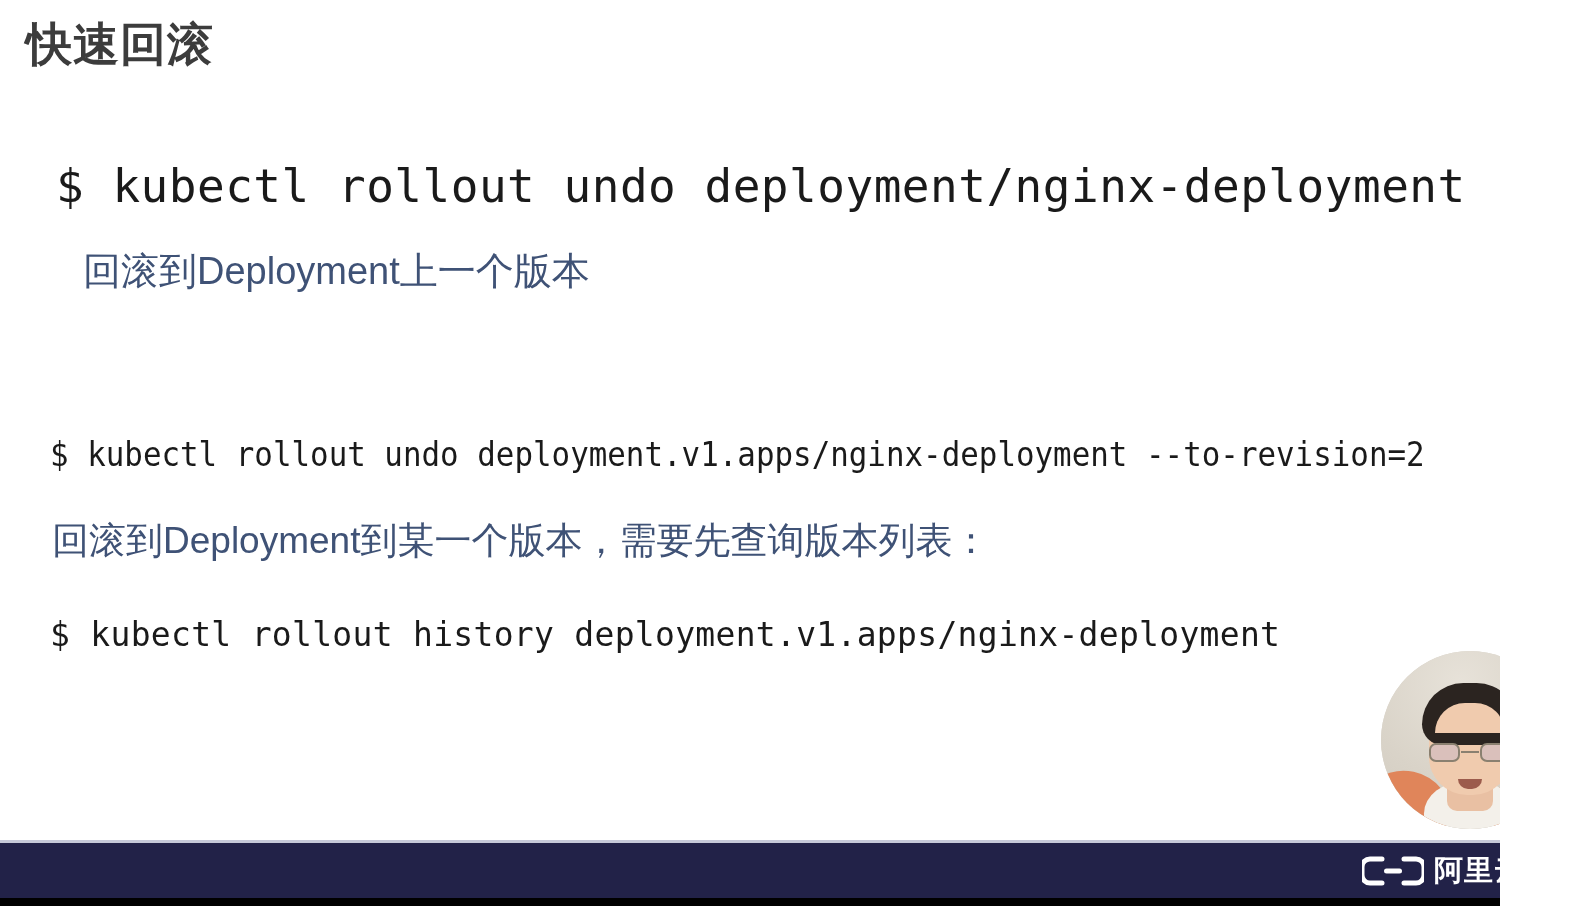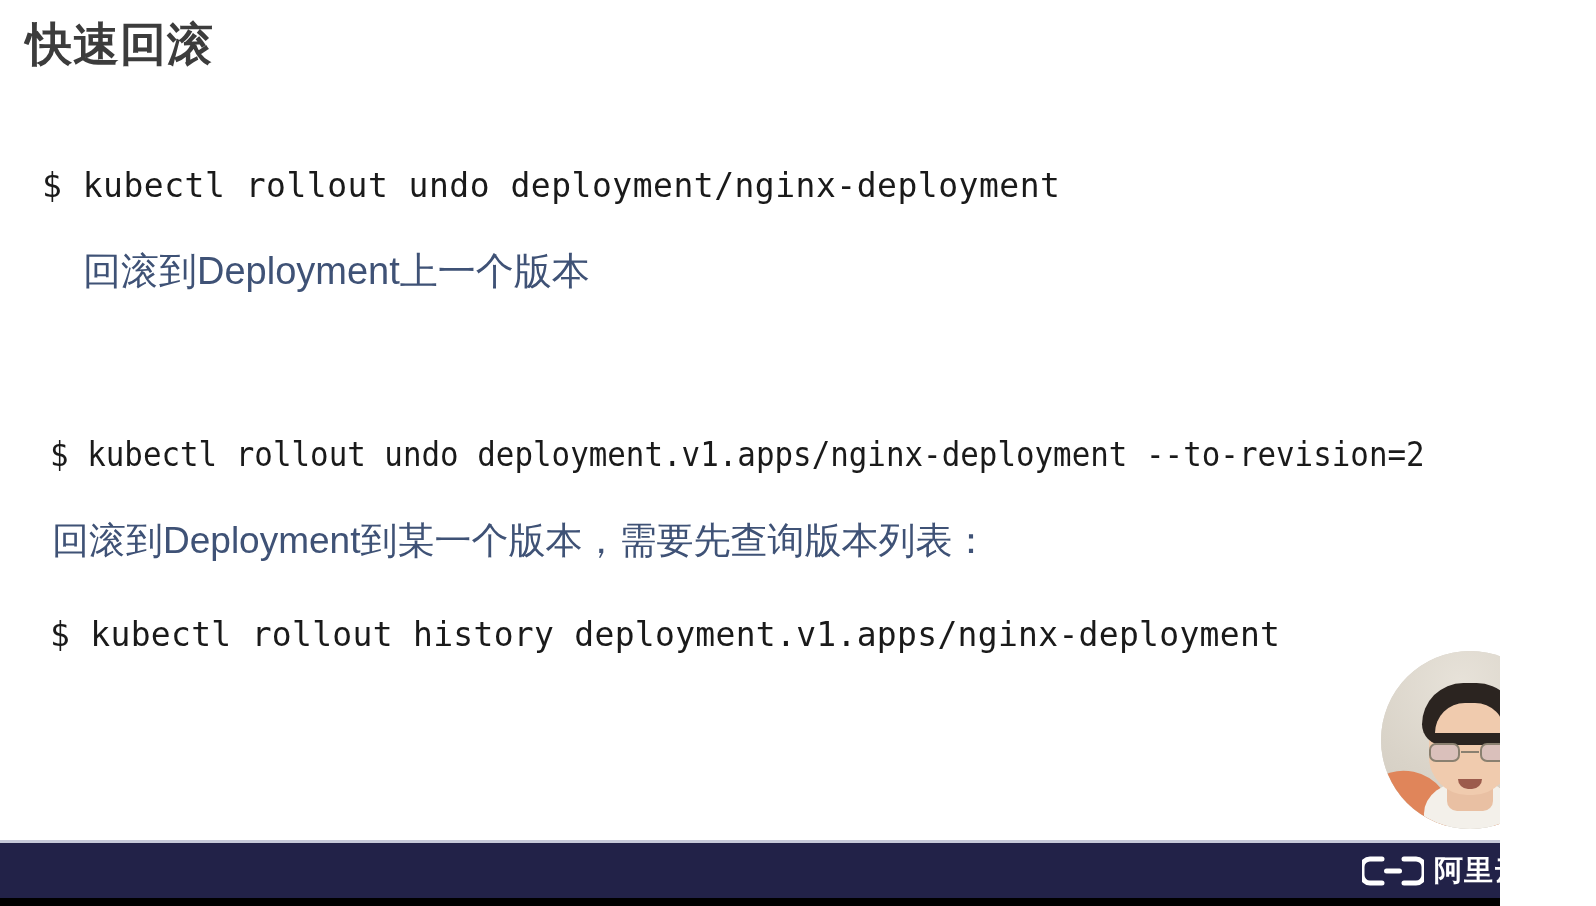--- a/index.html
+++ b/index.html
@@ -48,23 +48,23 @@
 
   .note-line {
     font-family: "Liberation Sans", "DejaVu Sans", sans-serif;
     color: #3f5276;
     white-space: pre;
   }
 
   
   .row-cmd1 {
     position: absolute;
-    left: 42px;
+    left: 56px;
     top: 23px;
-    font-size: 33px;
+    font-size: 46px;
     line-height: 46px;
     letter-spacing: 0.5px;
   }
   .row-note1 {
     position: absolute;
     left: 50px;
     top: 106px;
     font-size: 38px;
     line-height: 50px;
     margin-left: 33px;

